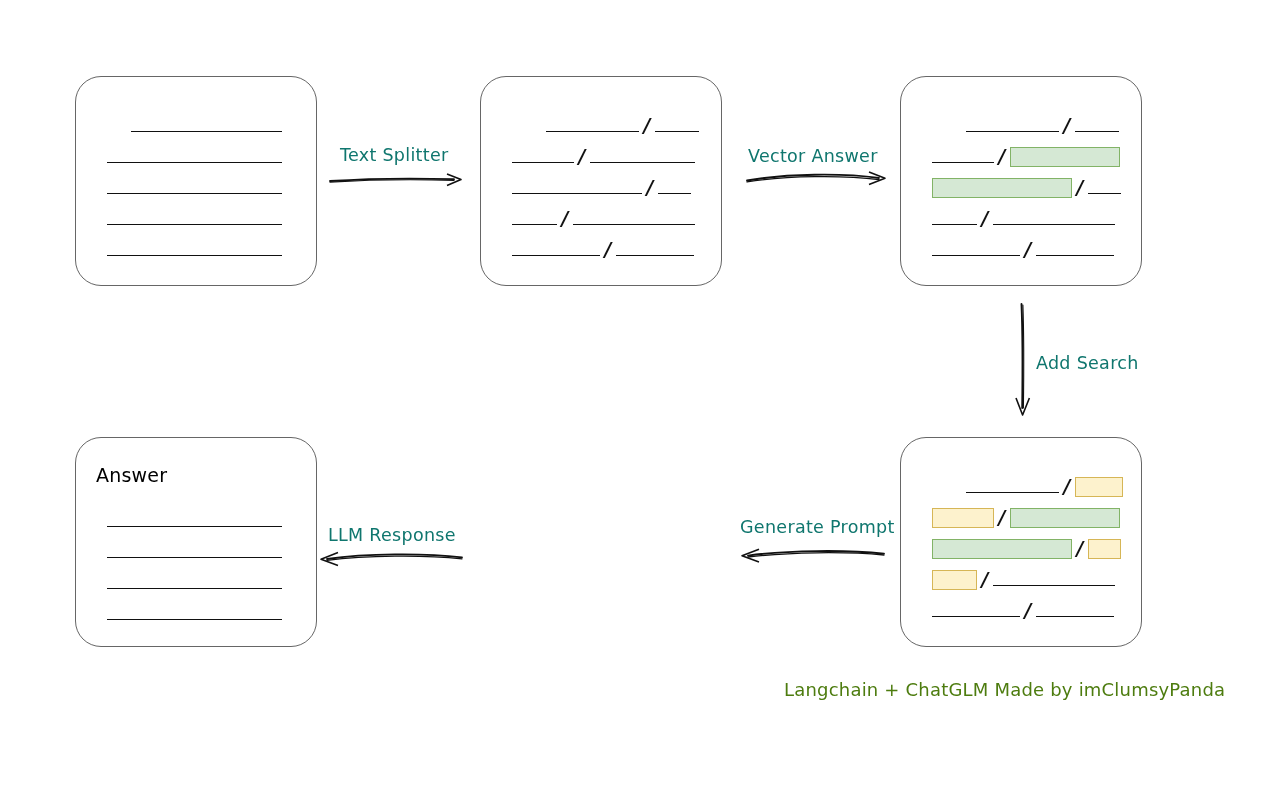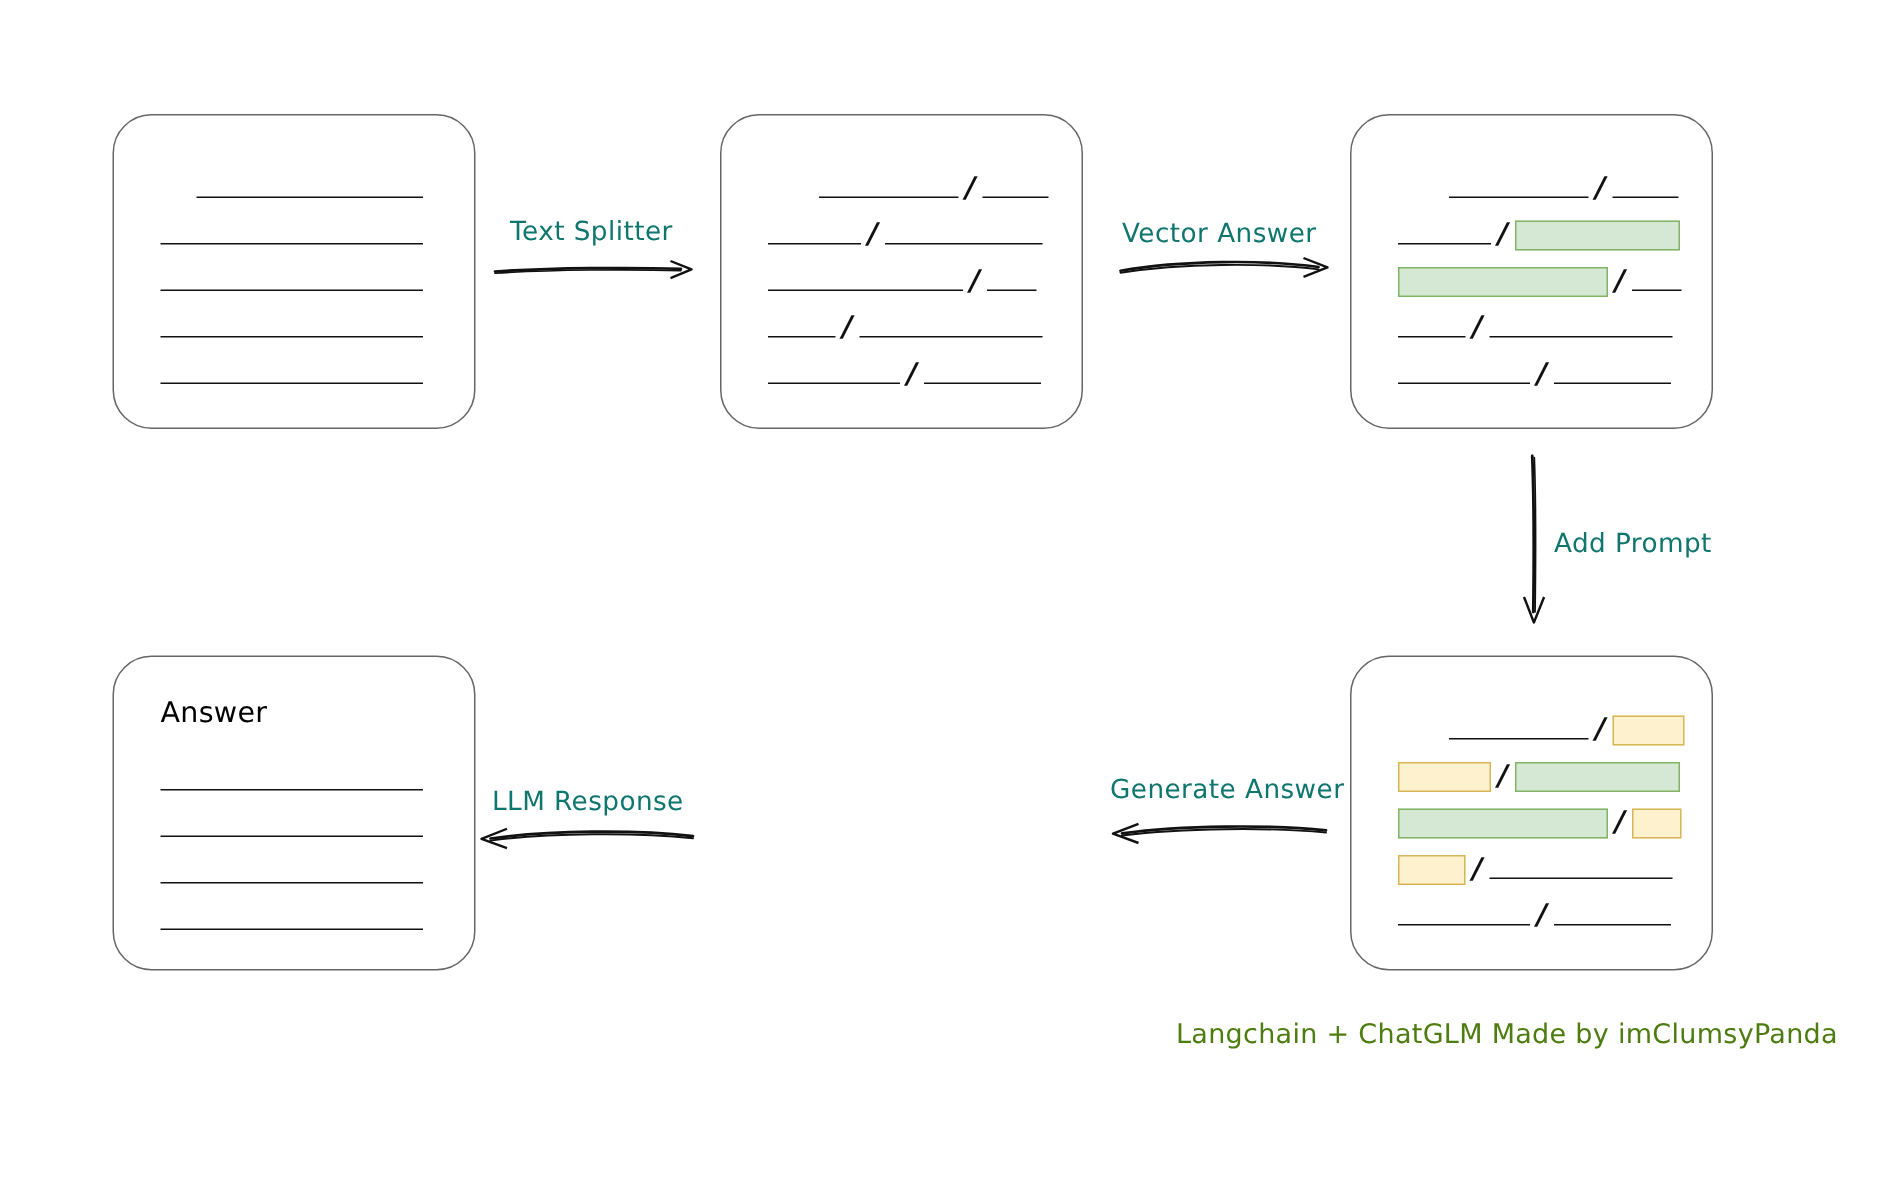--- a/index.html
+++ b/index.html
@@ -216,24 +216,24 @@
           <div class="rule" style="width: 78px;"></div>
         </div>
       </div>
   </div>
 
   <svg class="arrow-svg" style="left:1008px; top:302px;" width="34" height="118" viewBox="0 0 34 118">
     <path d="M13.5,2 C15.0,38 14.6,76 14.2,106" fill="none" stroke="#111" stroke-width="1.9" stroke-linecap="round"></path>
     <path d="M14.9,3 C16.2,38 15.8,76 15.4,106" fill="none" stroke="#111" stroke-width="1.1" stroke-linecap="round"></path>
     <path d="M8,96 L14.6,113 L21.4,96" fill="none" stroke="#111" stroke-width="1.6" stroke-linejoin="round"></path>
   </svg>
-  <div class="arrow-label" style="left:1036px; top:353px;">Add Prompt</div>
+  <div class="arrow-label" style="left:1036px; top:353px;">Add Search</div>
 
   <div class="doc-box" id="box-answer" style="left:75px; top:437px; width:242px; height:210px;">
-    <div class="box-title" style="left:31px; top:26px;">Answer</div>
+    <div class="box-title" style="left:20px; top:26px;">Answer</div>
     <div class="box-inner" id="rows-answer">
         <div class="line-row" style="top: 72px; padding-left: 31px;">
           <div class="rule" style="width: 175px;"></div>
         </div>
         <div class="line-row" style="top: 103px; padding-left: 31px;">
           <div class="rule" style="width: 175px;"></div>
         </div>
         <div class="line-row" style="top: 134px; padding-left: 31px;">
           <div class="rule" style="width: 175px;"></div>
         </div>
@@ -244,21 +244,21 @@
   </div>
 
   <div class="arrow-label" style="left:328px; top:525px;text-align:center;">LLM Response</div>
   <svg class="arrow-svg" style="left:318px; top:548px;" width="146" height="20" viewBox="0 0 146 20">
     <path d="M144,9.4 C106,5.0 48,5.4 9,11.0" fill="none" stroke="#111" stroke-width="1.8" stroke-linecap="round"></path>
     <path d="M144,10.8 C106,6.8 48,7.2 9,12.4" fill="none" stroke="#111" stroke-width="1.3" stroke-linecap="round"></path>
     <path d="M20,4.5 L3,11.2 L20,17.4" fill="none" stroke="#111" stroke-width="1.6" stroke-linejoin="round"></path>
   </svg>
 
 
-  <div class="arrow-label" style="left:740px; top:517px;">Generate Answer</div>
+  <div class="arrow-label" style="left:740px; top:517px;">Generate Prompt</div>
   <svg class="arrow-svg" style="left:738px; top:545px;" width="148" height="20" viewBox="0 0 148 20">
     <path d="M146,8.6 C108,4.6 50,5.2 10,10.6" fill="none" stroke="#111" stroke-width="1.8" stroke-linecap="round"></path>
     <path d="M146,10.0 C108,6.4 50,7.0 10,12.0" fill="none" stroke="#111" stroke-width="1.3" stroke-linecap="round"></path>
     <path d="M21,4.2 L4,10.8 L21,17.0" fill="none" stroke="#111" stroke-width="1.6" stroke-linejoin="round"></path>
   </svg>
 
   <div class="doc-box" id="box-context" style="left:900px; top:437px; width:242px; height:210px;">
     <div class="box-inner" id="rows-context-added">
         <div class="line-row" style="top: 38px; padding-left: 65px;">
           <div class="rule" style="width: 93px;"></div>

